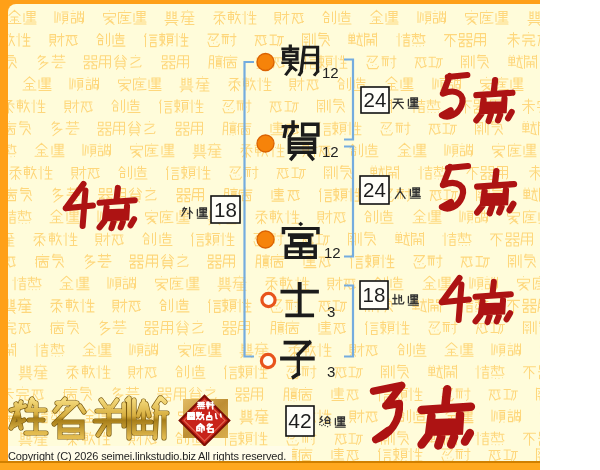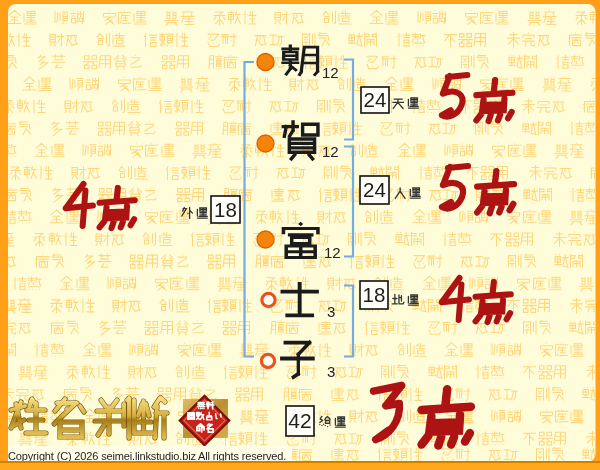--- a/index.html
+++ b/index.html
@@ -1,12 +1,12 @@
 <!DOCTYPE html>
-<html><head><meta charset="utf-8"><title>seimei</title><style>html,body{margin:0;padding:0;background:#fff;}*{font-family:"Liberation Sans",sans-serif;}#pg{position:relative;width:600px;height:470px;overflow:hidden;}</style></head><body>
+<html><head><meta charset="utf-8"><title>seimei</title><style>html,body{margin:0;padding:0;background:#fff;}*{font-family:"Liberation Sans",sans-serif;}#pg{position:relative;width:540px;height:470px;overflow:hidden;}</style></head><body>
 <div id="pg"><svg width="600" height="470" viewBox="0 0 600 470">
       <defs>
         <path id="g91d1" d="M7.5 0L2 5M7.5 0L13 5M4 6.5L11 6.5M4.5 9.5L10.5 9.5M7.5 6.5L7.5 12M1 13L14 13M3.5 11l.01 .01M11.5 11l.01 .01" fill="none"></path>
         <path id="g904b" d="M2 3L2 11M2 13.5L14 13.5M5 1H13V5H5ZM9 1L9 11M5 3L13 3M5 7L13 7M5 9.5L13 9.5M4 11.5L14 11.5" fill="none"></path>
         <path id="g9806" d="M1 1L1 12M4 2L3 12M6 3L6 10M8 1.5L14 1.5M9 3.5H13.5V10H9ZM9 6L13.5 6M9 8L13.5 8M10 11L8.5 13.5M13 13l.01 .01" fill="none"></path>
         <path id="g8abf" d="M1 3L5.5 3M3 0.5l.01 .01M1.5 5.5L5 5.5M1.5 8H5.5V12.5H1.5ZM8 1L7 12M13.5 1L13.5 11M13.5 11L12 13M8 3.5L13.5 3.5M10.5 1L10.5 6M9 7.5H12.5V11H9Z" fill="none"></path>
         <path id="g5bb6" d="M7.5 0.5l.01 .01M1.5 3L13.5 3M1.5 3L1.5 5.5M13.5 3L13.5 5.5M2 6.5L13 6.5M9 6.5L3 10M5 8.5L11 12M10 9L4 14M8 11L12 14M7 6.5L7 9" fill="none"></path>
         <path id="g5ead" d="M1.5 2L1.5 13M1.5 2L14 2M7.5 0.5l.01 .01M5 4L4 8M5 5L12 5M8.5 5L8.5 9M6 7.5L11 7.5M4 10.5L3 13M5 13L14 12.5M6 10L11 10" fill="none"></path>
         <path id="g8208" d="M3 1L3 8M6 1L6 8M3 2.5L6 2.5M3 5L6 5M3 8L6 8M9 1L9 8M12 1L12 8M9 2.5L12 2.5M9 5L12 5M9 8L12 8M1 10L14 10M2.5 12L12.5 12M4 13L2 15M11 13L13 15" fill="none"></path>
         <path id="g7523" d="M7.5 0l.01 .01M2 1.5L13 1.5M4 3L3 5M11 3L12 5M1 6L14 6M4 6L2 12M5 8.5L13 8.5M5 11L13 11M9 6L9 14M5 14L14 14" fill="none"></path>

